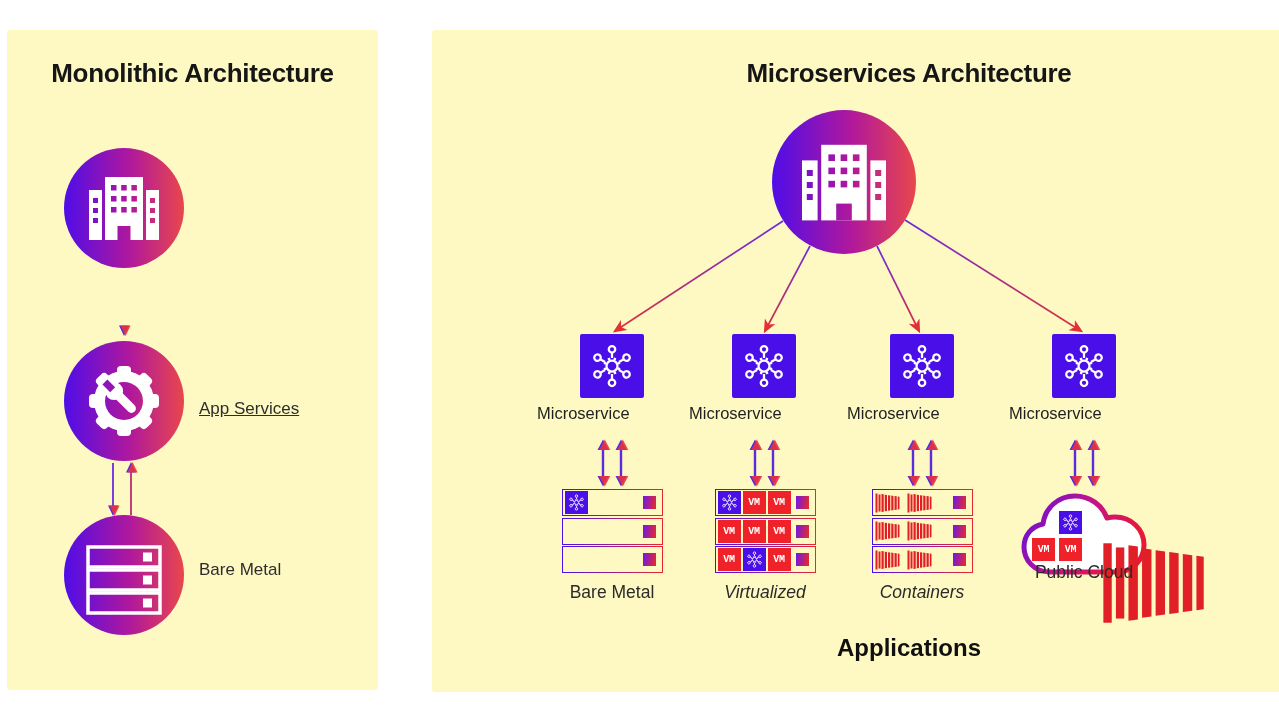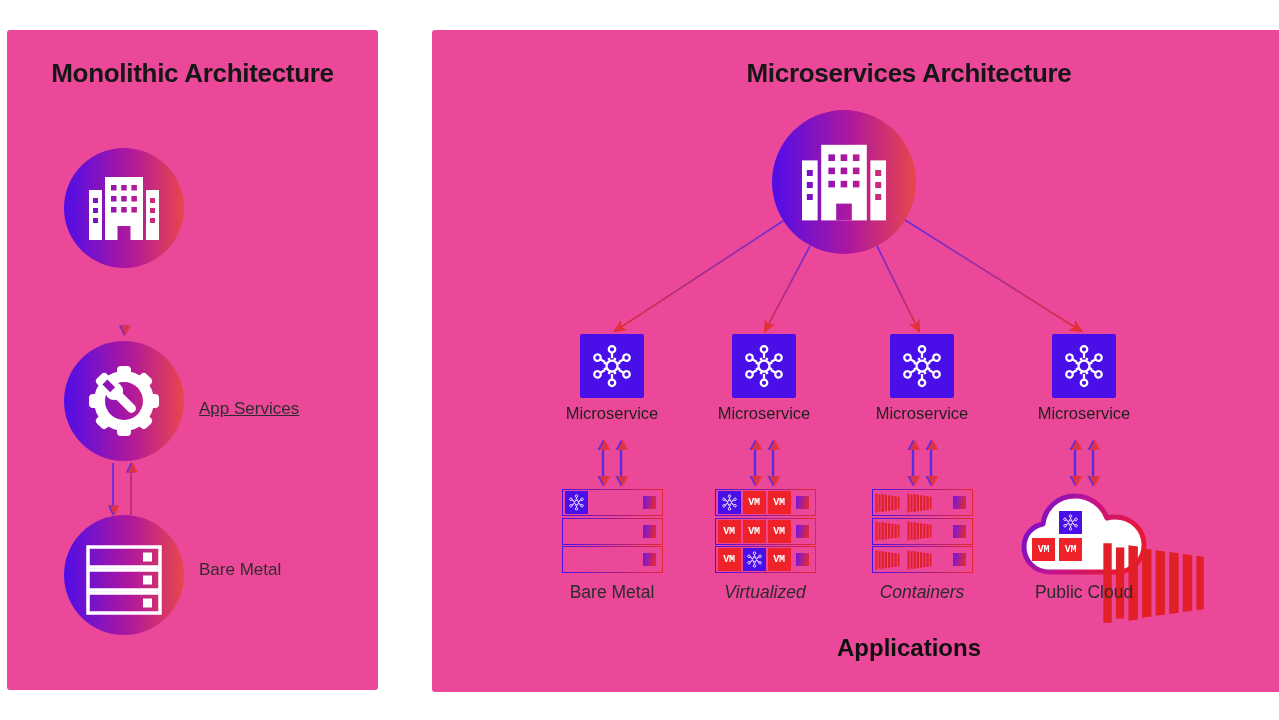--- a/index.html
+++ b/index.html
@@ -2,39 +2,39 @@
 <html><head>
 <meta charset="utf-8">
 <style>
   html,body{margin:0;padding:0;}
   body{
     width:1279px;height:720px;position:relative;overflow:hidden;
     background:#ffffff;
     font-family:"Liberation Sans", sans-serif;
     -webkit-font-smoothing:antialiased;
   }
-  .panel{position:absolute;background:#ec4899;border-radius:3px;}
+  .panel{position:absolute;background:#fef9c3;border-radius:3px;}
   #left-panel{left:7px;top:30px;width:371px;height:660px;}
   #right-panel{left:432px;top:30px;width:954px;height:662px;border-radius:3px 0 0 3px;}
   .panel-title{
     position:absolute;left:0;width:100%;text-align:center;
     font-size:26px;font-weight:bold;color:#161616;letter-spacing:-0.3px;
   }
   #left-panel .panel-title{top:28px;}
   #right-panel .panel-title{top:28px;}
   .abs{position:absolute;}
   .node-circle{position:absolute;width:120px;height:120px;}
   .label{position:absolute;font-size:17px;color:#2d2d2d;white-space:nowrap;}
   .svc-square{
     position:absolute;width:64px;height:64px;background:#4a0fe8;border-radius:2px;
     display:flex;align-items:center;justify-content:center;
   }
   .svc-square svg{width:50px;height:50px;}
   .svc-label{
-    position:absolute;width:150px;text-align:center;
+    position:absolute;width:150px;
     font-size:16.5px;color:#1f1f1f;
   }
   .infra-label{
     position:absolute;width:150px;text-align:center;
     font-size:17.5px;color:#2b2b2b;
   }
   .apps-title{
     position:absolute;left:0;width:100%;text-align:center;top:604px;
     font-size:24px;font-weight:bold;color:#101010;
   }
@@ -479,16 +479,16 @@
     <div class="cloud-item vm" style="left:12px;top:50px;">VM</div>
     <div class="cloud-item vm" style="left:39px;top:50px;">VM</div>
     <svg class="cloud-item" style="left:80px;top:49px;" width="28" height="24">
         <use href="#sym-cont"></use>
       </svg>
   </div>
 
   <div class="infra-label" style="left:105px;top:552px;">Bare Metal</div>
   <div class="infra-label" style="left:258px;top:552px;font-style:italic;">Virtualized</div>
   <div class="infra-label" style="left:415px;top:552px;font-style:italic;">Containers</div>
-  <div class="infra-label" style="left:577px;top:552px;">Public Cloud</div>
+  <div class="infra-label" style="left:577px;top:532px;">Public Cloud</div>
 
   <div class="apps-title">Applications</div>
 </div>
 
 </body></html>

